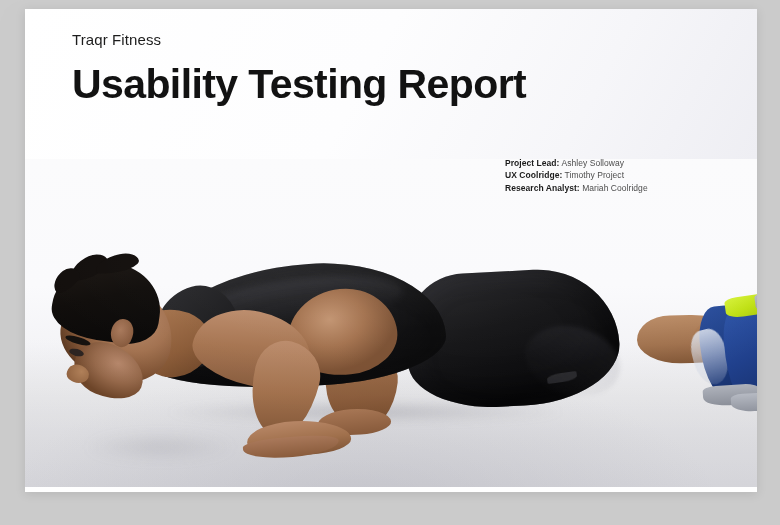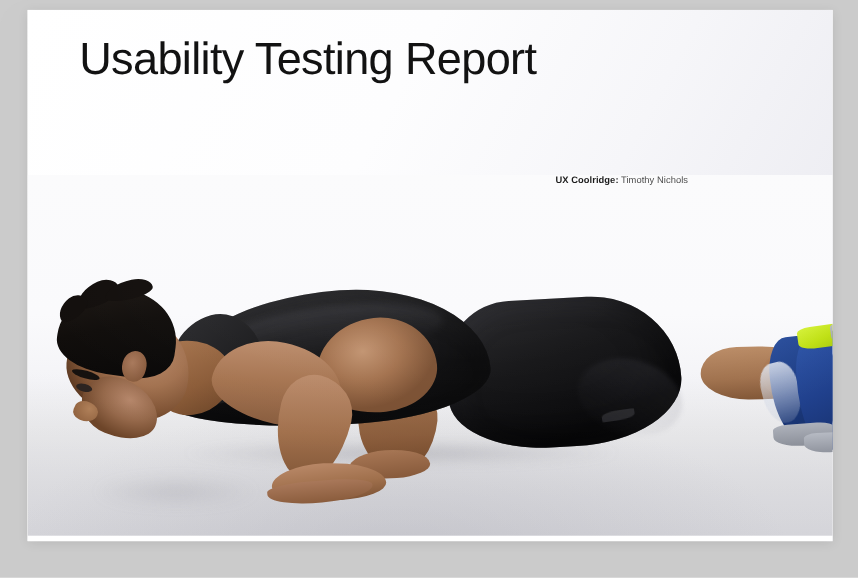--- a/index.html
+++ b/index.html
@@ -54,21 +54,21 @@
   .brand {
     font-size: 15px;
     color: #1d1d1d;
     letter-spacing: 0.1px;
     line-height: 1.1;
     margin: 0 0 14px 0;
     font-weight: 400;
   }
   .doc-title {
     font-size: 41px;
-    font-weight: 400;
+    font-weight: 700;
     color: #121212;
     letter-spacing: -0.6px;
     line-height: 1.06;
     margin: 0;
     white-space: nowrap;
   }
 
   
   .credits {
     position: absolute;
@@ -489,24 +489,33 @@
       <div class="arm-upper"></div>
       <div class="forearm"></div>
       <div class="hand-near"></div>
       <div class="hand-near-fingers"></div>
     </div>
 
     <div class="photo-soft"></div>
   </div>
 
   <div class="header">
+    <div class="brand">Traqr Fitness</div>
     <h1 class="doc-title">Usability Testing Report</h1>
   </div>
 
   <div class="credits">
     <div class="credit-row">
+      <span class="credit-role">Project Lead:</span>
+      <span class="credit-name">Ashley Solloway</span>
+    </div>
+    <div class="credit-row">
       <span class="credit-role">UX Coolridge:</span>
-      <span class="credit-name">Timothy Nichols</span>
+      <span class="credit-name">Timothy Project</span>
+    </div>
+    <div class="credit-row">
+      <span class="credit-role">Research Analyst:</span>
+      <span class="credit-name">Mariah Coolridge</span>
     </div>
   </div>
 
   <div class="page-bottom-strip"></div>
 </div>
 
 </body></html>

